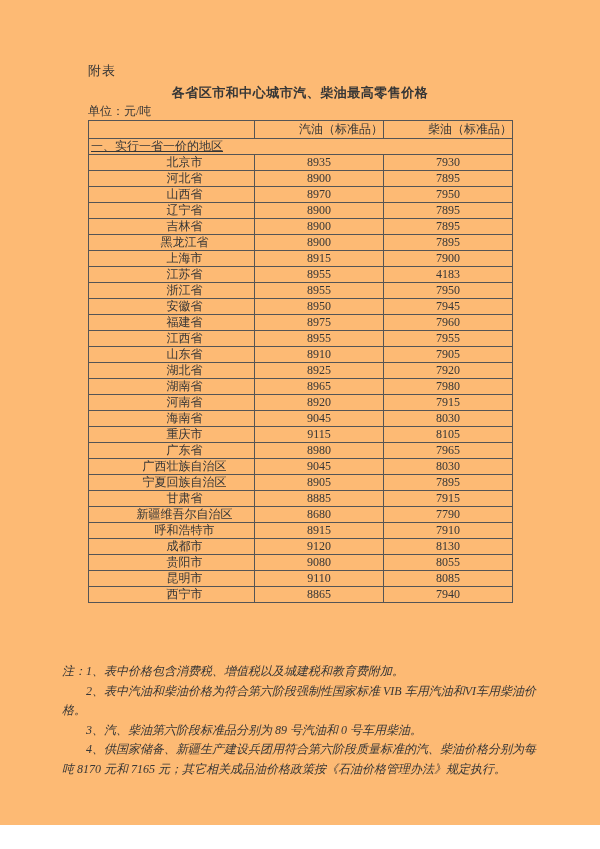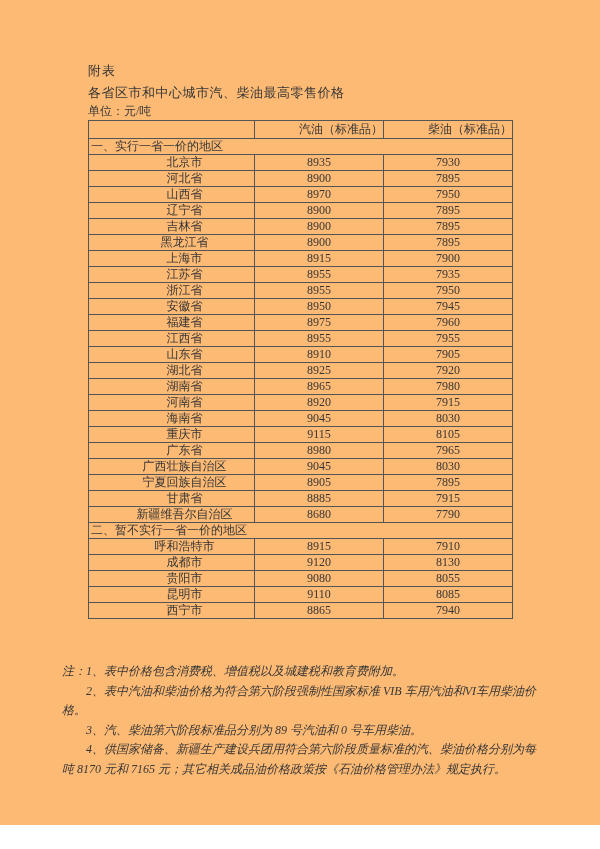--- a/index.html
+++ b/index.html
@@ -17,22 +17,23 @@
     left: 88px;
     top: 62px;
     font-size: 13px;
     letter-spacing: 1px;
   }
   .doc-title {
     position: absolute;
     left: 88px;
     top: 84px;
     width: 424px;
+    text-align: center;
     font-size: 13px;
-    font-weight: normal;
+    font-weight: bold;
     letter-spacing: 0.5px;
   }
   .unit-label {
     position: absolute;
     left: 88px;
     top: 103px;
     width: 424px;
     text-align: left;
     font-size: 12px;
   }
@@ -54,21 +55,21 @@
     font-weight: normal;
     white-space: nowrap;
     overflow: hidden;
   }
   .price-table col.c-region { width: 166px; }
   .price-table col.c-gas    { width: 129px; }
   .price-table col.c-diesel { width: 129px; }
   .price-table th { text-align: right; height: 17px; line-height: 17px; }
   .region-cell  { text-align: center; padding-left: 26px !important; }
   .num-cell     { text-align: center; margin-top: 38px; }
-  .section-cell { text-align: left; padding-left: 2px !important; }
+  .section-cell { text-align: left; padding-left: 2px !important; text-decoration: underline; }
   .notes {
     position: absolute;
     left: 62px;
     top: 662px;
     width: 478px;
     font-size: 12px;
     line-height: 19.5px;
   }
   .notes p { margin: 0; text-indent: 2em; font-style: italic; }
   .notes p.first-note { text-indent: 0; }
@@ -133,21 +134,21 @@
           <td class="num-cell">7895</td>
         </tr>
         <tr>
           <td class="region-cell">上海市</td>
           <td class="num-cell">8915</td>
           <td class="num-cell">7900</td>
         </tr>
         <tr>
           <td class="region-cell">江苏省</td>
           <td class="num-cell">8955</td>
-          <td class="num-cell">7935</td>
+          <td class="num-cell">4183</td>
         </tr>
         <tr>
           <td class="region-cell">浙江省</td>
           <td class="num-cell">8955</td>
           <td class="num-cell">7950</td>
         </tr>
         <tr>
           <td class="region-cell">安徽省</td>
           <td class="num-cell">8950</td>
           <td class="num-cell">7945</td>
@@ -209,23 +210,20 @@
         </tr>
         <tr>
           <td class="region-cell">甘肃省</td>
           <td class="num-cell">8885</td>
           <td class="num-cell">7915</td>
         </tr>
         <tr>
           <td class="region-cell">新疆维吾尔自治区</td>
           <td class="num-cell">8680</td>
           <td class="num-cell">7790</td>
-        </tr>
-        <tr>
-          <td colspan="3" class="section-cell">二、暂不实行一省一价的地区</td>
         </tr>
         <tr>
           <td class="region-cell">呼和浩特市</td>
           <td class="num-cell">8915</td>
           <td class="num-cell">7910</td>
         </tr>
         <tr>
           <td class="region-cell">成都市</td>
           <td class="num-cell">9120</td>
           <td class="num-cell">8130</td>

